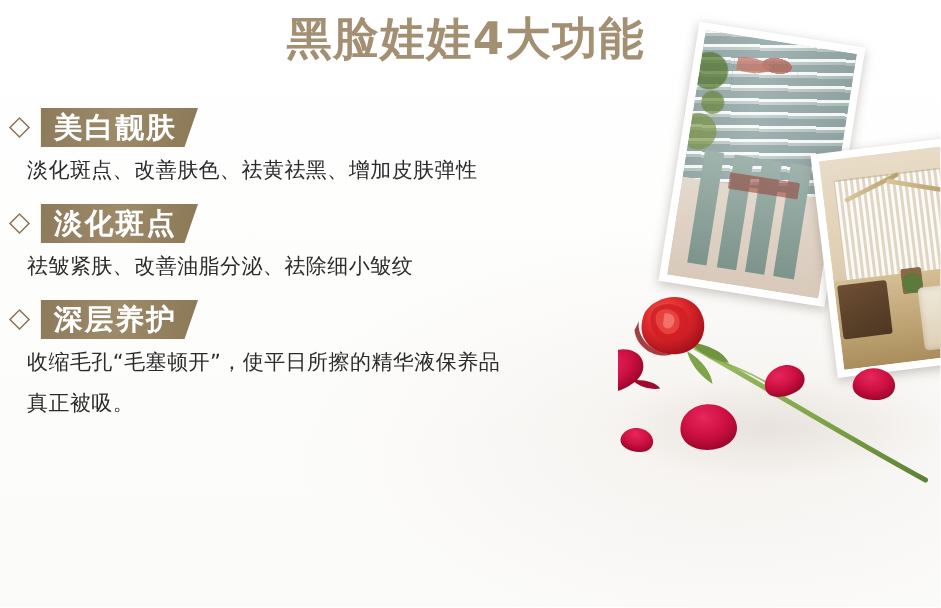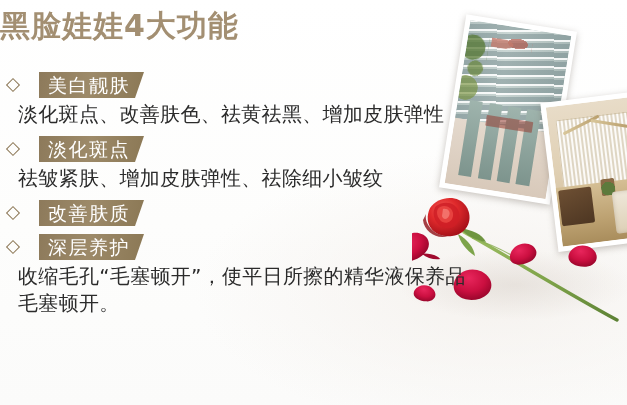--- a/index.html
+++ b/index.html
@@ -23,21 +23,21 @@
       linear-gradient(180deg, #ffffff 0%, #fdfdfc 55%, #fbfbfa 100%);
     overflow: hidden;
   }
 
   
   .title {
     position: absolute;
     top: 6px;
     left: 0;
     width: 430px;
-    text-align: left;
+    text-align: right;
     font-size: 30px;
     font-weight: 700;
     letter-spacing: 1px;
     color: #a38f72;
     white-space: nowrap;
     z-index: 6;
   }
 
   
   .features {
@@ -75,33 +75,32 @@
     transform: rotate(45deg);
     box-sizing: content-box;
   }
   .tag {
     position: relative;
     display: inline-block;
     height: 26px;
     line-height: 26px;
     padding: 0 14px 0 9px;
     font-size: 19px;
-    font-weight: 400;
+    font-weight: 700;
     letter-spacing: 1.5px;
     color: #ffffff;
     background: linear-gradient(100deg, #8d7a5b 0%, #9d8a69 48%, #8b7855 100%);
     -webkit-clip-path: polygon(0 0, 100% 0, calc(100% - 9px) 100%, 0 100%);
     clip-path: polygon(0 0, 100% 0, calc(100% - 9px) 100%, 0 100%);
     white-space: nowrap;
-    margin-left: 12px;
   }
   .feature-body {
     padding-left: 18px;
     margin-top: 3px;
-    font-size: 20px;
+    font-size: 14px;
     line-height: 27px;
     color: #2b2b2b;
     letter-spacing: 0.3px;
     white-space: nowrap;
   }
   .feature-body .line2 {
     display: block;
   }
 
   
@@ -397,37 +396,33 @@
         <span>淡化斑点、改善肤色、祛黄祛黑、增加皮肤弹性</span>
       </div>
     </div>
 
     <div class="feature">
       <div class="feature-head">
         <span class="bullet"></span>
         <span class="tag">淡化斑点</span>
       </div>
       <div class="feature-body">
-        <span>祛皱紧肤、增加皮肤弹性、祛除细小皱纹</span>
+        <span>祛皱紧肤、改善油脂分泌、祛除细小皱纹</span>
       </div>
     </div>
 
     <div class="feature">
-      <div class="feature-head">
-        <span class="bullet"></span>
-        <span class="tag">改善肤质</span>
-      </div>
     </div>
 
     <div class="feature">
       <div class="feature-head">
         <span class="bullet"></span>
         <span class="tag">深层养护</span>
       </div>
       <div class="feature-body">
         <span>收缩毛孔“毛塞顿开”，使平日所擦的精华液保养品</span>
-        <span class="line2">毛塞顿开。</span>
+        <span class="line2">真正被吸。</span>
       </div>
     </div>
 
   </div>
 
 </div>
 
 </body></html>

